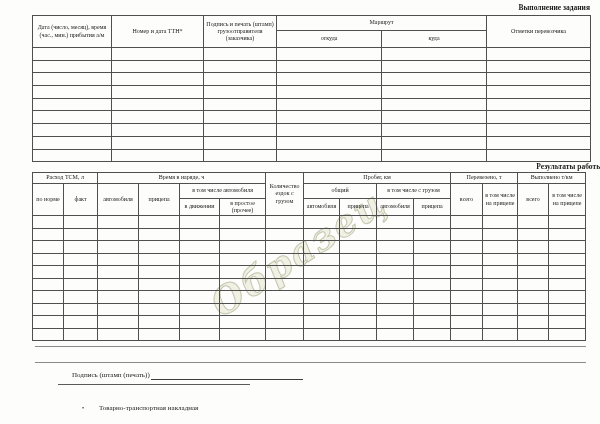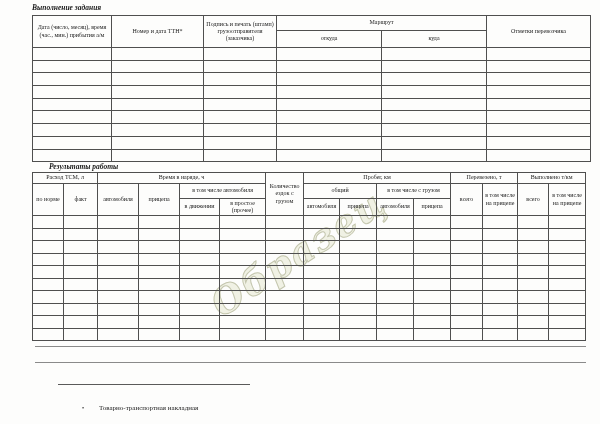--- a/index.html
+++ b/index.html
@@ -6,25 +6,24 @@
   .page{
     position:relative;
     width:600px;height:424px;
     background:#fdfdfc;
     font-family:"Liberation Serif", serif;
     color:#1c1c1c;
     overflow:hidden;
   }
   .doc-title{
     position:absolute;
-    text-align:left;
+    text-align:right;
     font-weight:bold;
     font-size:7.5px;
     line-height:9px;
-    font-style:italic;
   }
   #title1{top:3px;left:32px;width:558px;}
   #title2{top:162px;left:49px;width:553px;}
   table.tbl{
     position:absolute;
     border-collapse:collapse;
     table-layout:fixed;
     background:transparent;
     z-index:2;
   }
@@ -420,20 +419,24 @@
           <td></td>
           <td></td>
           <td></td>
         </tr>
       </tbody>
   </table>
 
   <div class="rule" id="rule1"></div>
   <div class="rule" id="rule2"></div>
 
+  <div class="sig-row">
+    <span>Подпись (штамп (печать))</span>
+    <span class="sig-line"></span>
+  </div>
 
   <div class="rule" id="footnote-rule"></div>
 
   <div class="footnote-row">
     <span class="footnote-marker">•</span>
     <span>Товарно-транспортная накладная</span>
   </div>
 
 </div>
 

